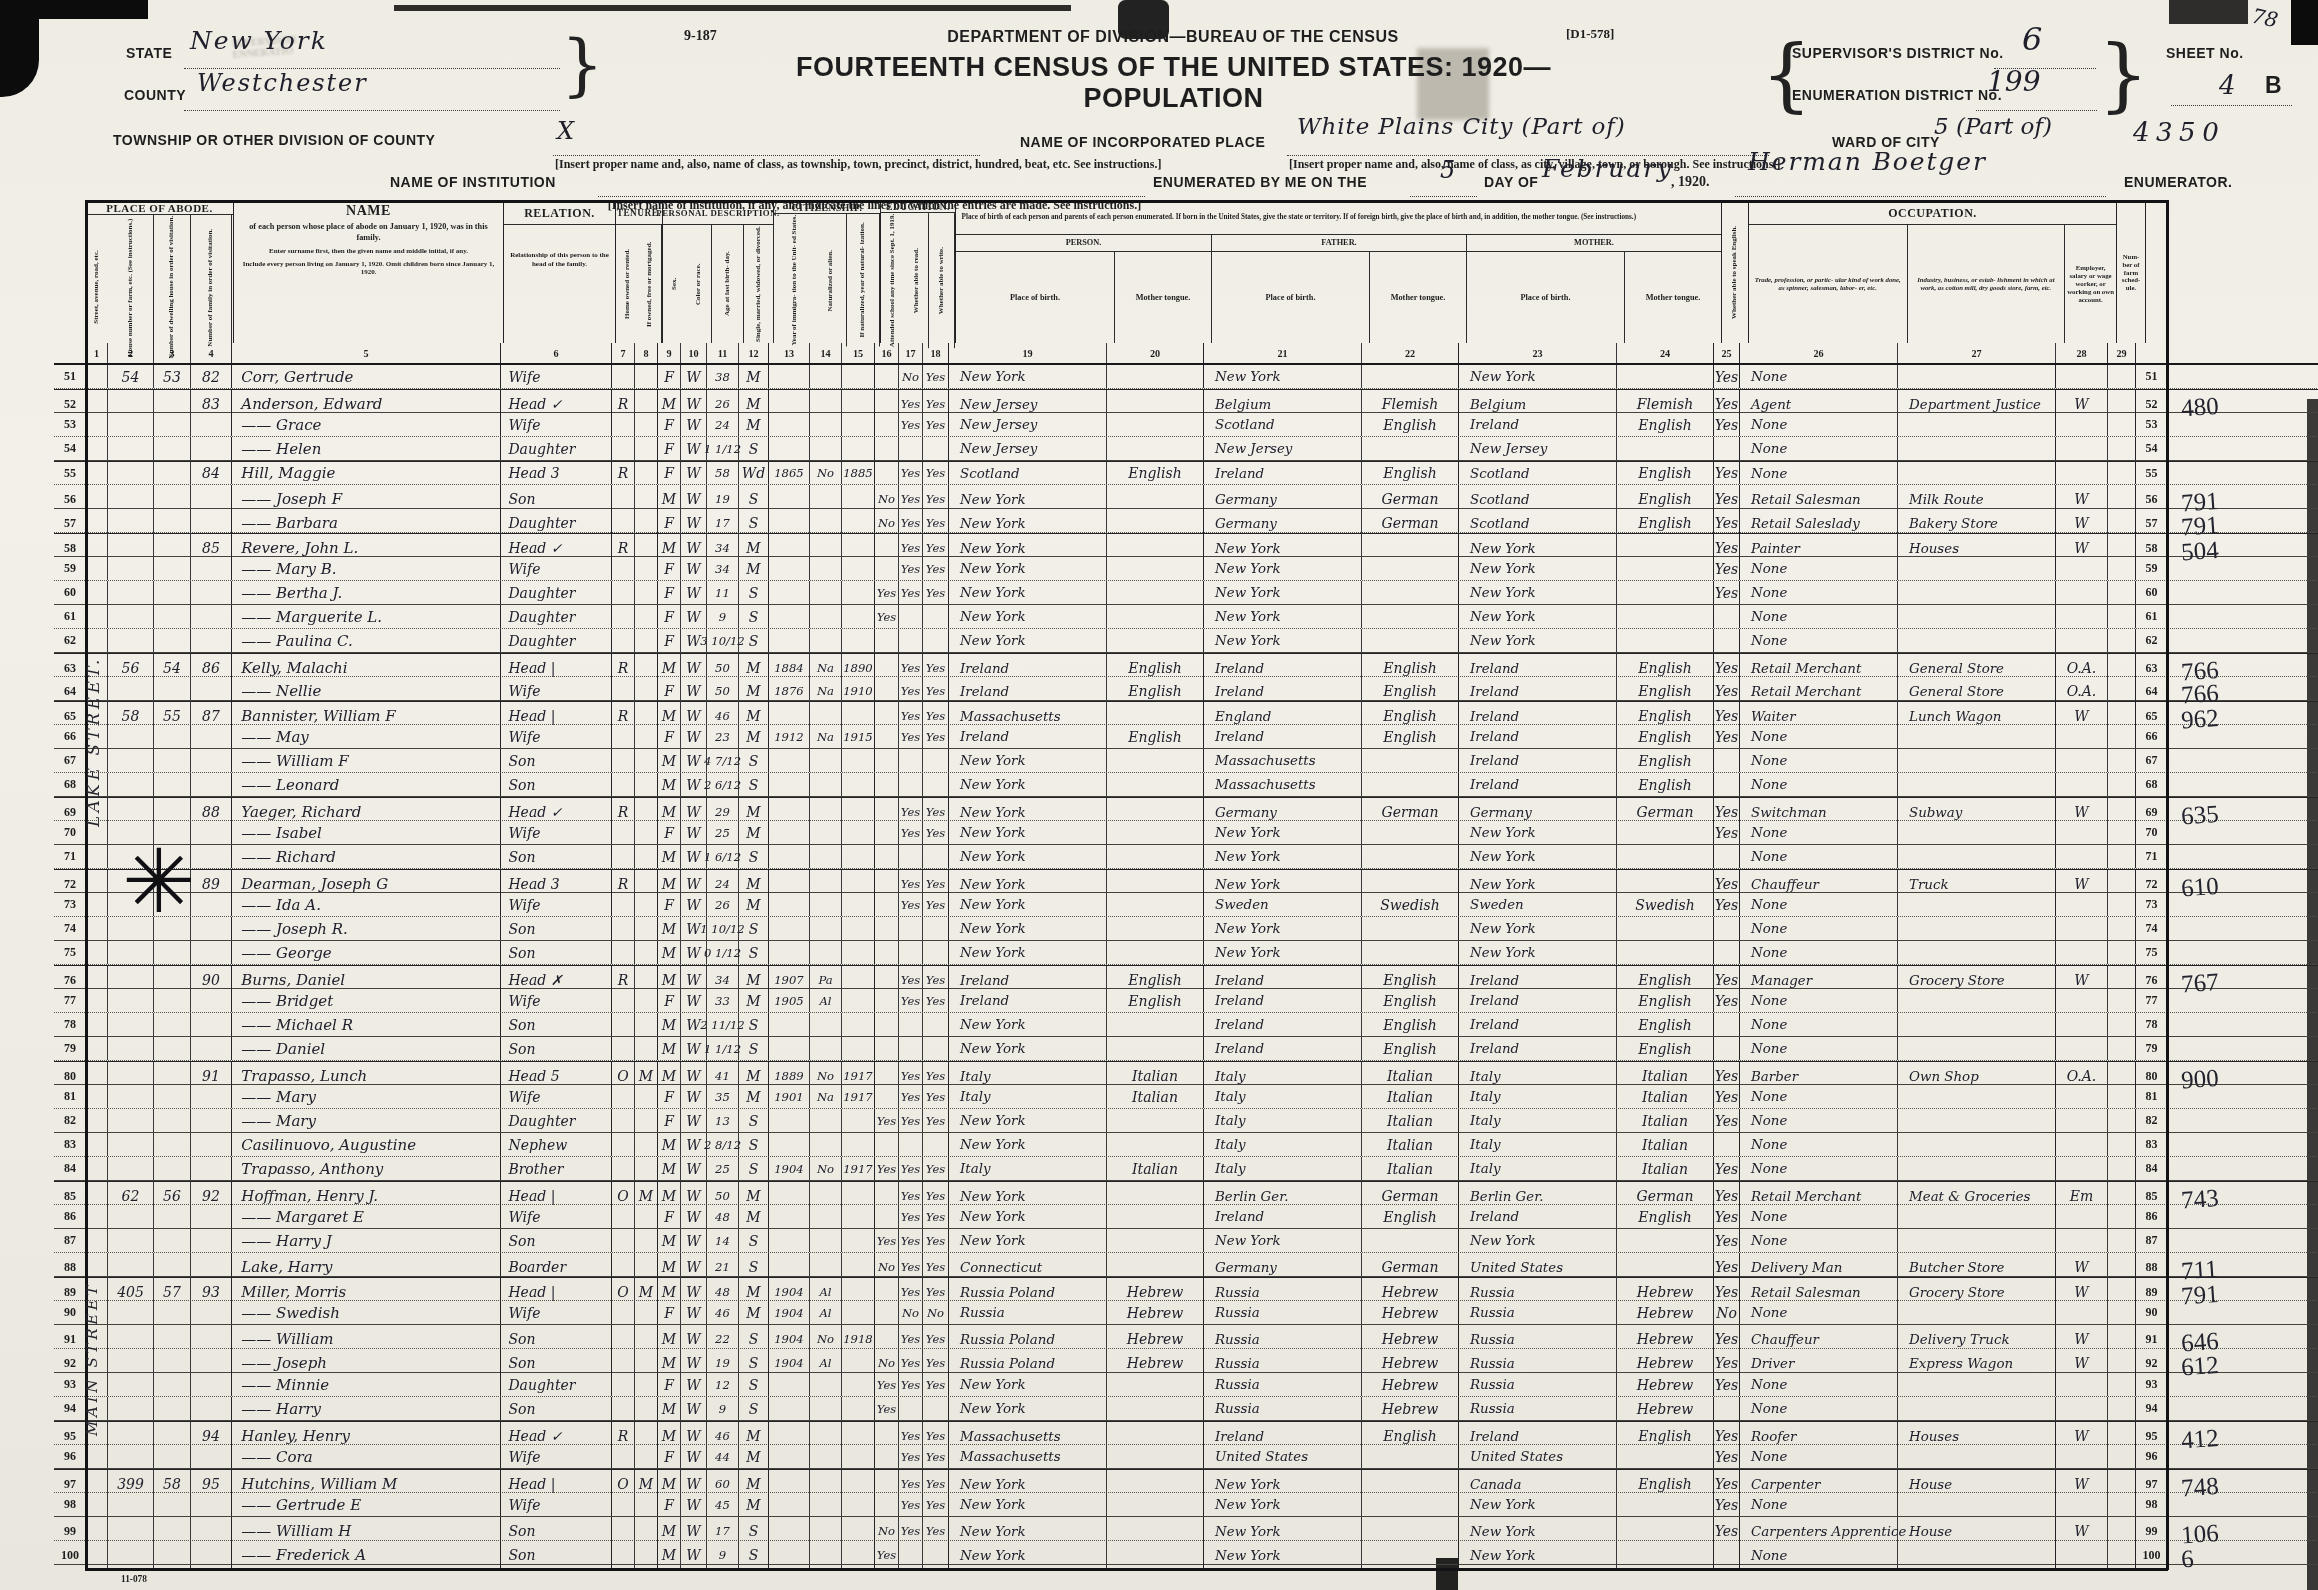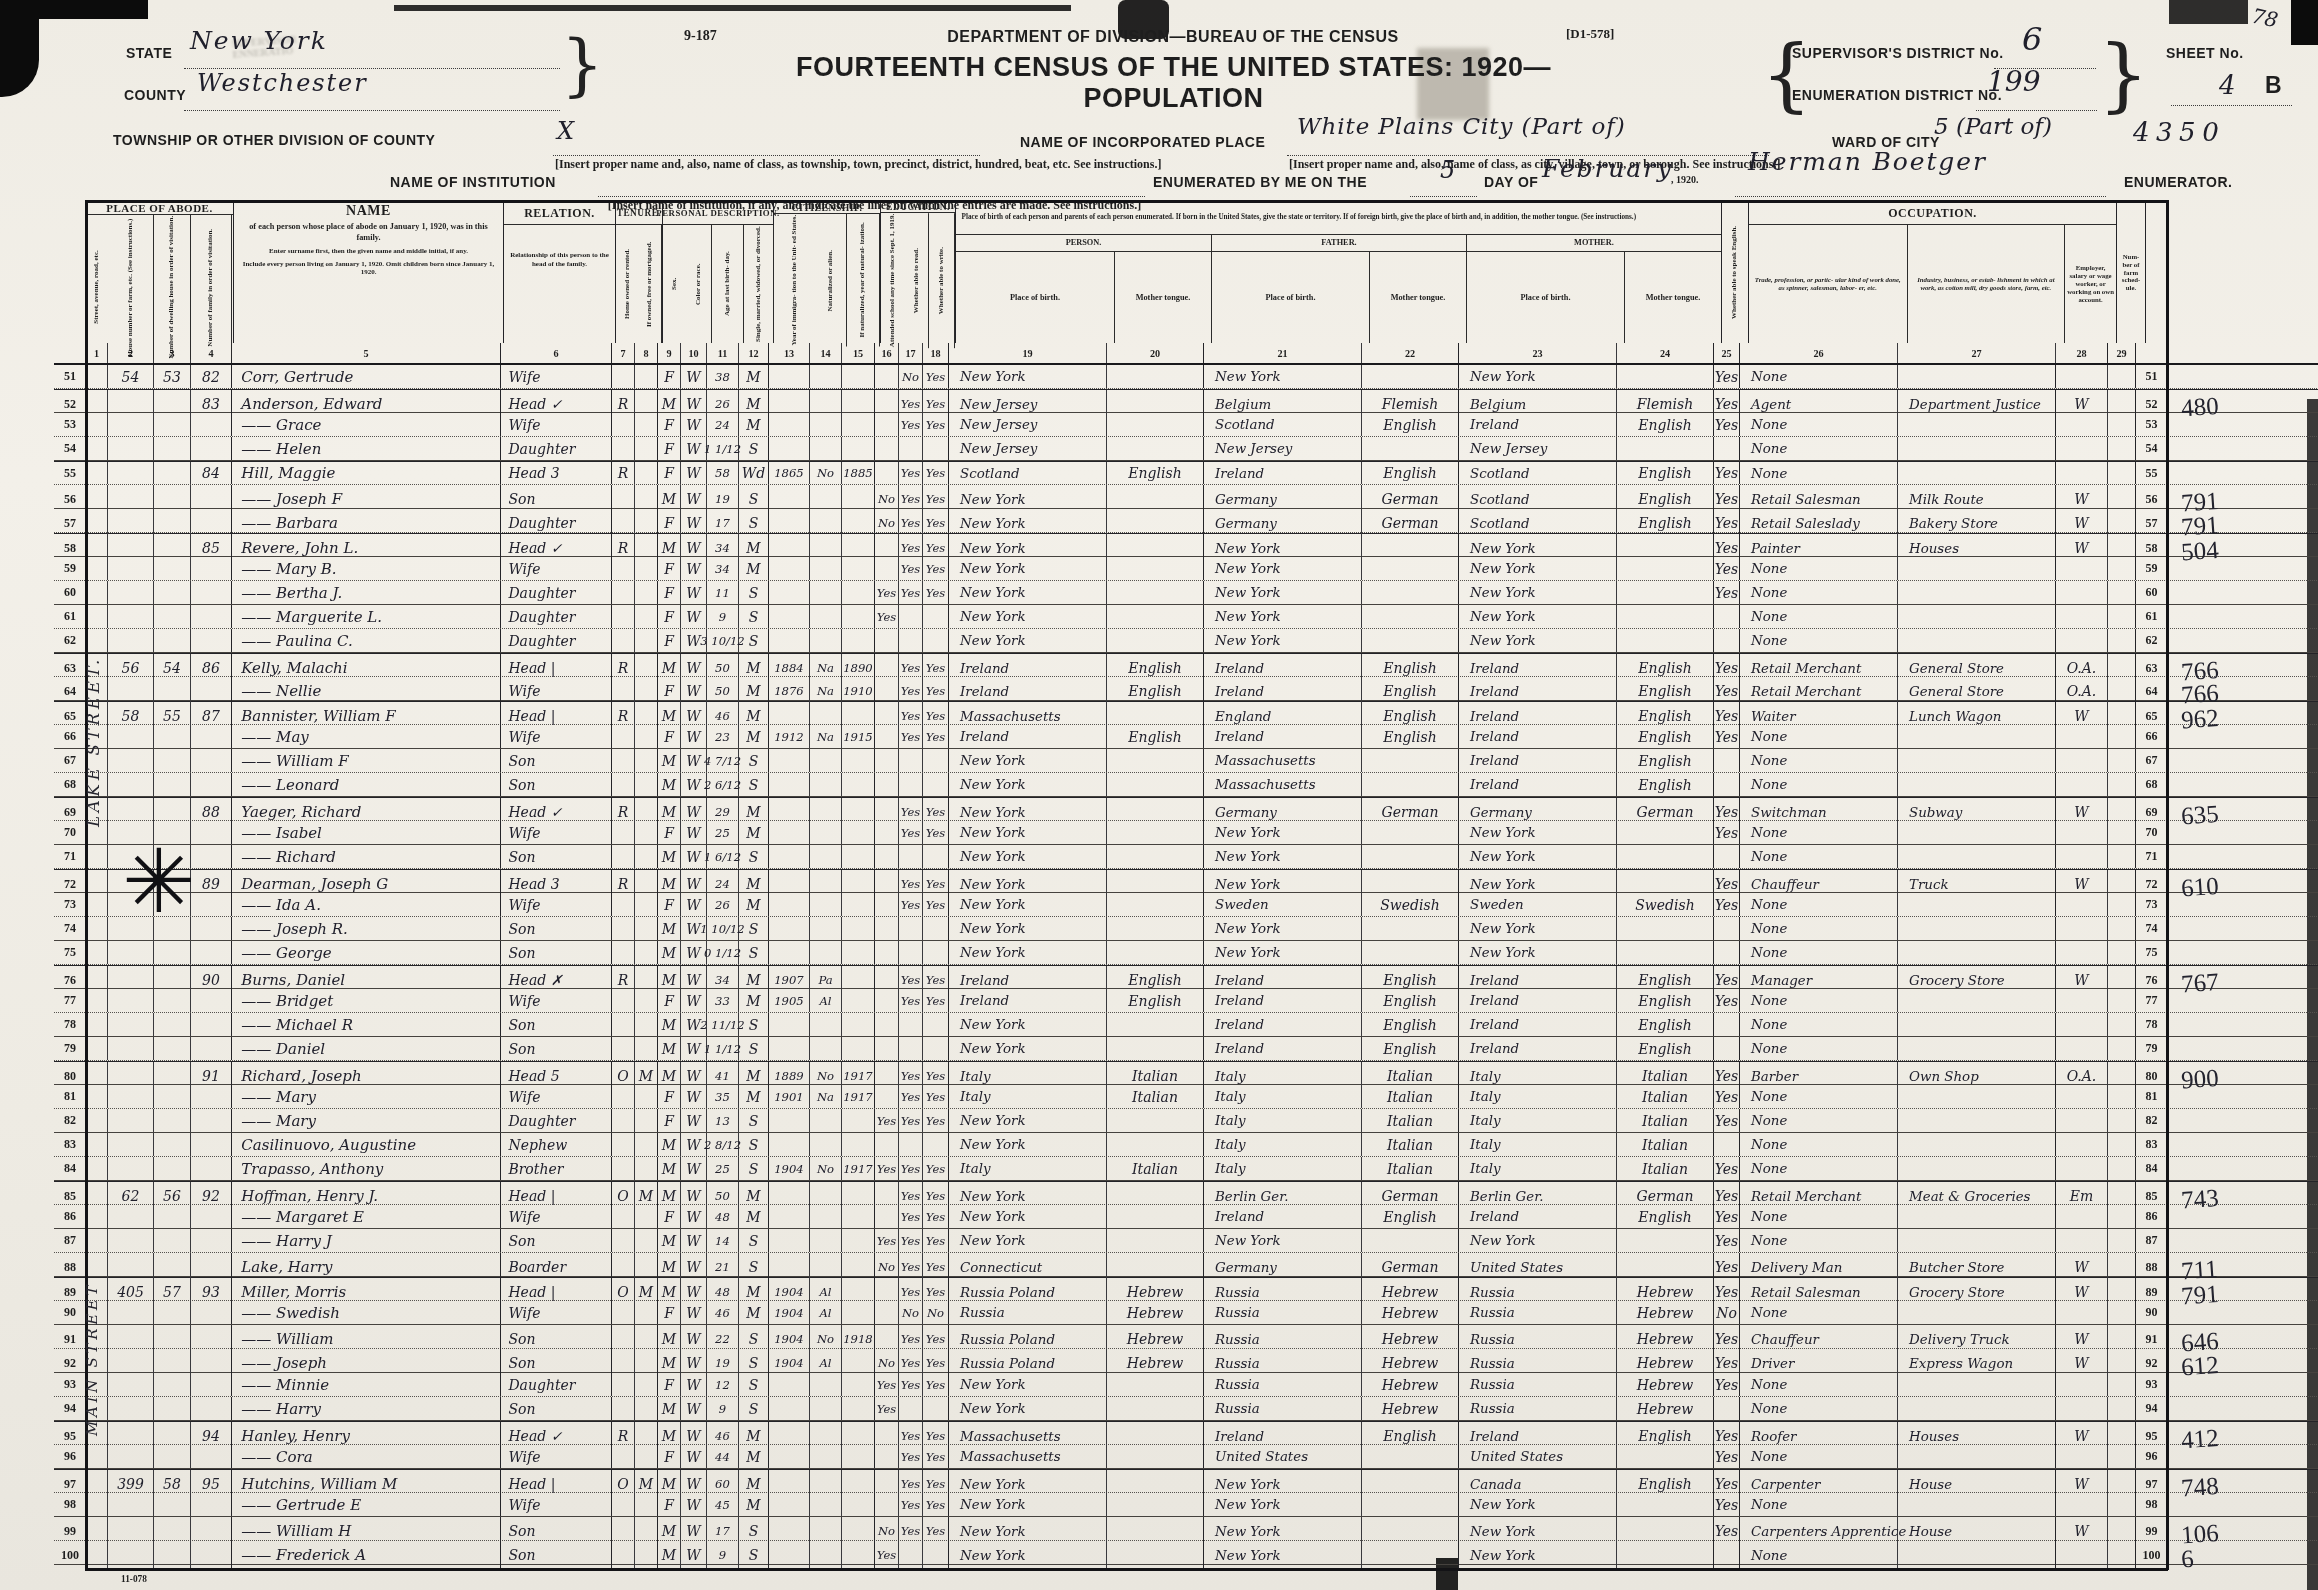--- a/index.html
+++ b/index.html
@@ -120,21 +120,21 @@
 
   <div class="lbl" style="left:390px;top:174px;">NAME OF INSTITUTION</div>
   <div class="dotline" style="left:598px;top:195px;width:547px;"></div>
   <div class="note" style="left:601px;top:198px;width:547px;">[Insert name of institution, if any, and indicate the lines on which the entries are made.  See instructions.]</div>
 
   <div class="lbl" style="left:1153px;top:174px;">ENUMERATED BY ME ON THE</div>
   <div class="abs hw" style="left:1440px;top:156px;font-size:24px;">5</div>
   <div class="dotline" style="left:1410px;top:195px;width:67px;"></div>
   <div class="lbl" style="left:1484px;top:174px;">DAY OF</div>
   <div class="abs hw" style="left:1542px;top:154px;font-size:25px;letter-spacing:1.9px;">February</div>
-  <div class="abs" style="left:1671px;top:174px;font-weight:bold;font-size:10px;">, 1920.</div>
+  <div class="abs" style="left:1671px;top:174px;font-weight:bold;font-size:14px;">, 1920.</div>
   <div class="abs hw" style="left:1748px;top:147px;font-size:25px;letter-spacing:1.9px;">Herman Boetger</div>
   <div class="dotline" style="left:1735px;top:195px;width:371px;"></div>
   <div class="lbl" style="left:2124px;top:174px;">ENUMERATOR.</div>
   <div class="abs hw" style="left:2252px;top:5.6px;font-size:20.4px;transform:rotate(12deg);">78</div>
 
   <div class="tablezone">
 
     <div class="grprow">
       <div class="spacer-l"></div>
 
@@ -1254,21 +1254,21 @@
       <div class="cell gb"></div>
       <div class="cell rnum">79</div>
       <div class="cell margincell"></div>
     </div>
         <div class="row head-row">
       <div class="cell lnum">80</div>
       <div class="cell"></div>
       <div class="cell hw"></div>
       <div class="cell hw"></div>
       <div class="cell hw gb">91</div>
-      <div class="cell hw name gb">Richard,  Joseph</div>
+      <div class="cell hw name gb">Trapasso,  Lunch</div>
       <div class="cell hw rel gb">Head 5</div>
       <div class="cell hw">O</div>
       <div class="cell hw gb">M</div>
       <div class="cell hw">M</div>
       <div class="cell hw">W</div>
       <div class="cell hw age">41</div>
       <div class="cell hw gb">M</div>
       <div class="cell hw age">1889</div>
       <div class="cell hw age">No</div>
       <div class="cell hw age gb">1917</div>

